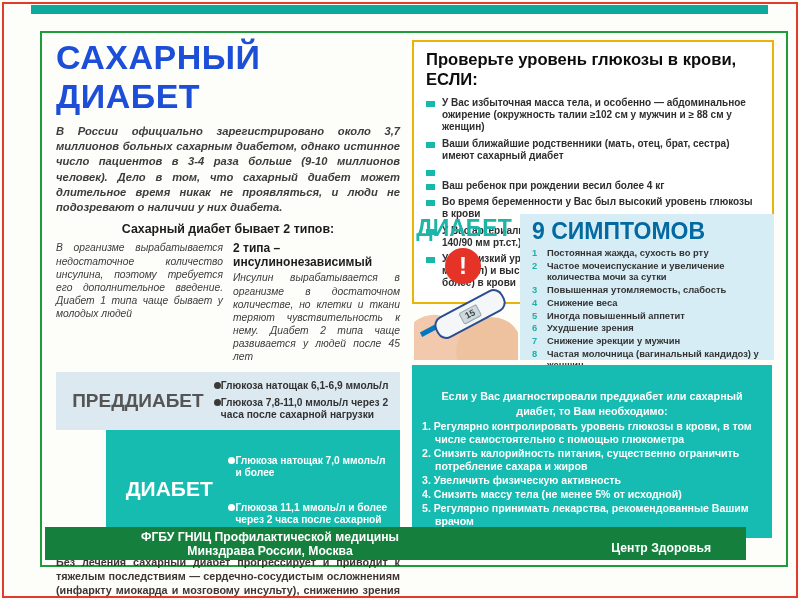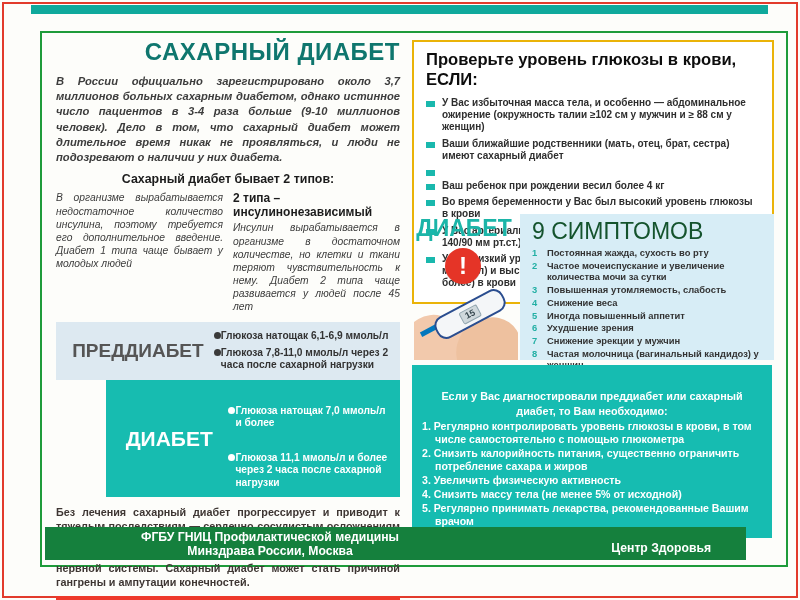--- a/index.html
+++ b/index.html
@@ -7,21 +7,21 @@
     width:800px;height:600px;position:relative;background:#fdfdfa;
     font-family:"Liberation Sans","DejaVu Sans",sans-serif;color:#333;
     overflow:hidden;
   }
   .red-frame{position:absolute;left:2px;top:2px;right:2px;bottom:2px;border:2px solid #e23b2c;pointer-events:none;}
   .top-bar{position:absolute;left:31px;top:5px;width:737px;height:9px;background:#0fa99c;}
   .main-frame{position:absolute;left:40px;top:31px;width:744px;height:532px;border:2px solid #1e9b3a;background:transparent;}
 
   
   .left-col{position:absolute;left:56px;top:36px;width:344px;}
-  .title{font-size:24px;font-weight:800;color:#0f766e;text-align:right;letter-spacing:.5px;margin:2px 0 6px;}
+  .title{font-size:34px;font-weight:800;color:#1d4ed8;text-align:left;letter-spacing:.5px;margin:2px 0 6px;}
   .intro{font-size:11.2px;line-height:1.36;font-style:italic;font-weight:600;color:#3d3d3d;text-align:justify;margin:8px 0 7px;}
   .types-heading{font-size:12.4px;font-weight:800;color:#1c1c1c;text-align:center;margin:0 0 5px;}
   .types{display:flex;gap:10px;margin-bottom:8px;}
   .type{flex:1;}
   .type h3{font-size:12px;font-weight:800;color:#1c1c1c;margin:0 0 2px;}
   .type p{font-size:10.3px;line-height:1.28;font-style:italic;color:#3c3c3c;text-align:justify;margin:0;}
   .pred-box{background:#dde9f1;display:flex;align-items:center;padding:8px 8px 8px 6px;}
   .pred-box .big-label{width:46%;font-size:19px;font-weight:700;color:#555;text-align:center;}
   .bullets{width:54%;display:flex;flex-direction:column;gap:5px;}
   .bullet{display:flex;font-size:10.2px;font-weight:700;line-height:1.22;color:#333;}
@@ -36,21 +36,21 @@
 
   
   .right-col{position:absolute;left:412px;top:40px;width:362px;}
   .check-box{position:absolute;left:0;top:0;width:334px;border:2px solid #eab308;background:#fff;padding:8px 12px 9px;}
   .check-box h2{font-size:16.6px;font-weight:800;color:#0d0d0d;margin:0 0 7px;}
   .check-item{display:flex;gap:7px;margin-bottom:4px;font-size:10px;font-weight:600;line-height:1.22;color:#2e2e2e;}
   .check-item .sq{flex:0 0 9px;width:9px;height:6px;background:#19b8ad;margin-top:4px;}
 
   .symptoms{position:absolute;left:0;top:174px;width:362px;height:146px;}
   .sym-panel{position:absolute;left:108px;top:0;width:254px;height:146px;background:#d7edf6;padding:2px 0 0;box-sizing:border-box;}
-  .sym-panel h2{font-size:23px;font-weight:400;color:#14532d;margin:2px 0 3px 12px;}
+  .sym-panel h2{font-size:23px;font-weight:700;color:#0369a1;margin:2px 0 3px 12px;}
   .sym-list{margin:0 6px 0 12px;}
   .sym-item{display:flex;gap:5px;font-size:9.4px;font-weight:600;line-height:1.16;color:#333;margin-bottom:2px;}
   .sym-item .num{flex:0 0 10px;color:#22afa4;font-weight:800;}
   .diab-word{position:absolute;left:0;top:1px;width:104px;text-align:center;font-size:23px;font-weight:800;color:#1cb5a8;}
   .warn{position:absolute;left:33px;top:34px;width:36px;height:36px;border-radius:50%;background:#e53427;color:#fff;
         font-size:24px;font-weight:800;text-align:center;line-height:36px;box-shadow:0 1px 0 rgba(0,0,0,.15);}
   .photo{position:absolute;left:2px;top:74px;width:104px;height:72px;overflow:hidden;}
   .hand1{position:absolute;left:-12px;top:28px;width:70px;height:70px;background:#f2c9ac;border-radius:45% 55% 40% 60%;transform:rotate(15deg);}
   .hand2{position:absolute;left:42px;top:30px;width:66px;height:66px;background:#eec19f;border-radius:55% 45% 60% 40%;transform:rotate(-10deg);}
   .meter{position:absolute;left:18px;top:14px;width:72px;height:20px;background:#f4f6f8;border:2px solid #2a4d8f;border-radius:10px;

